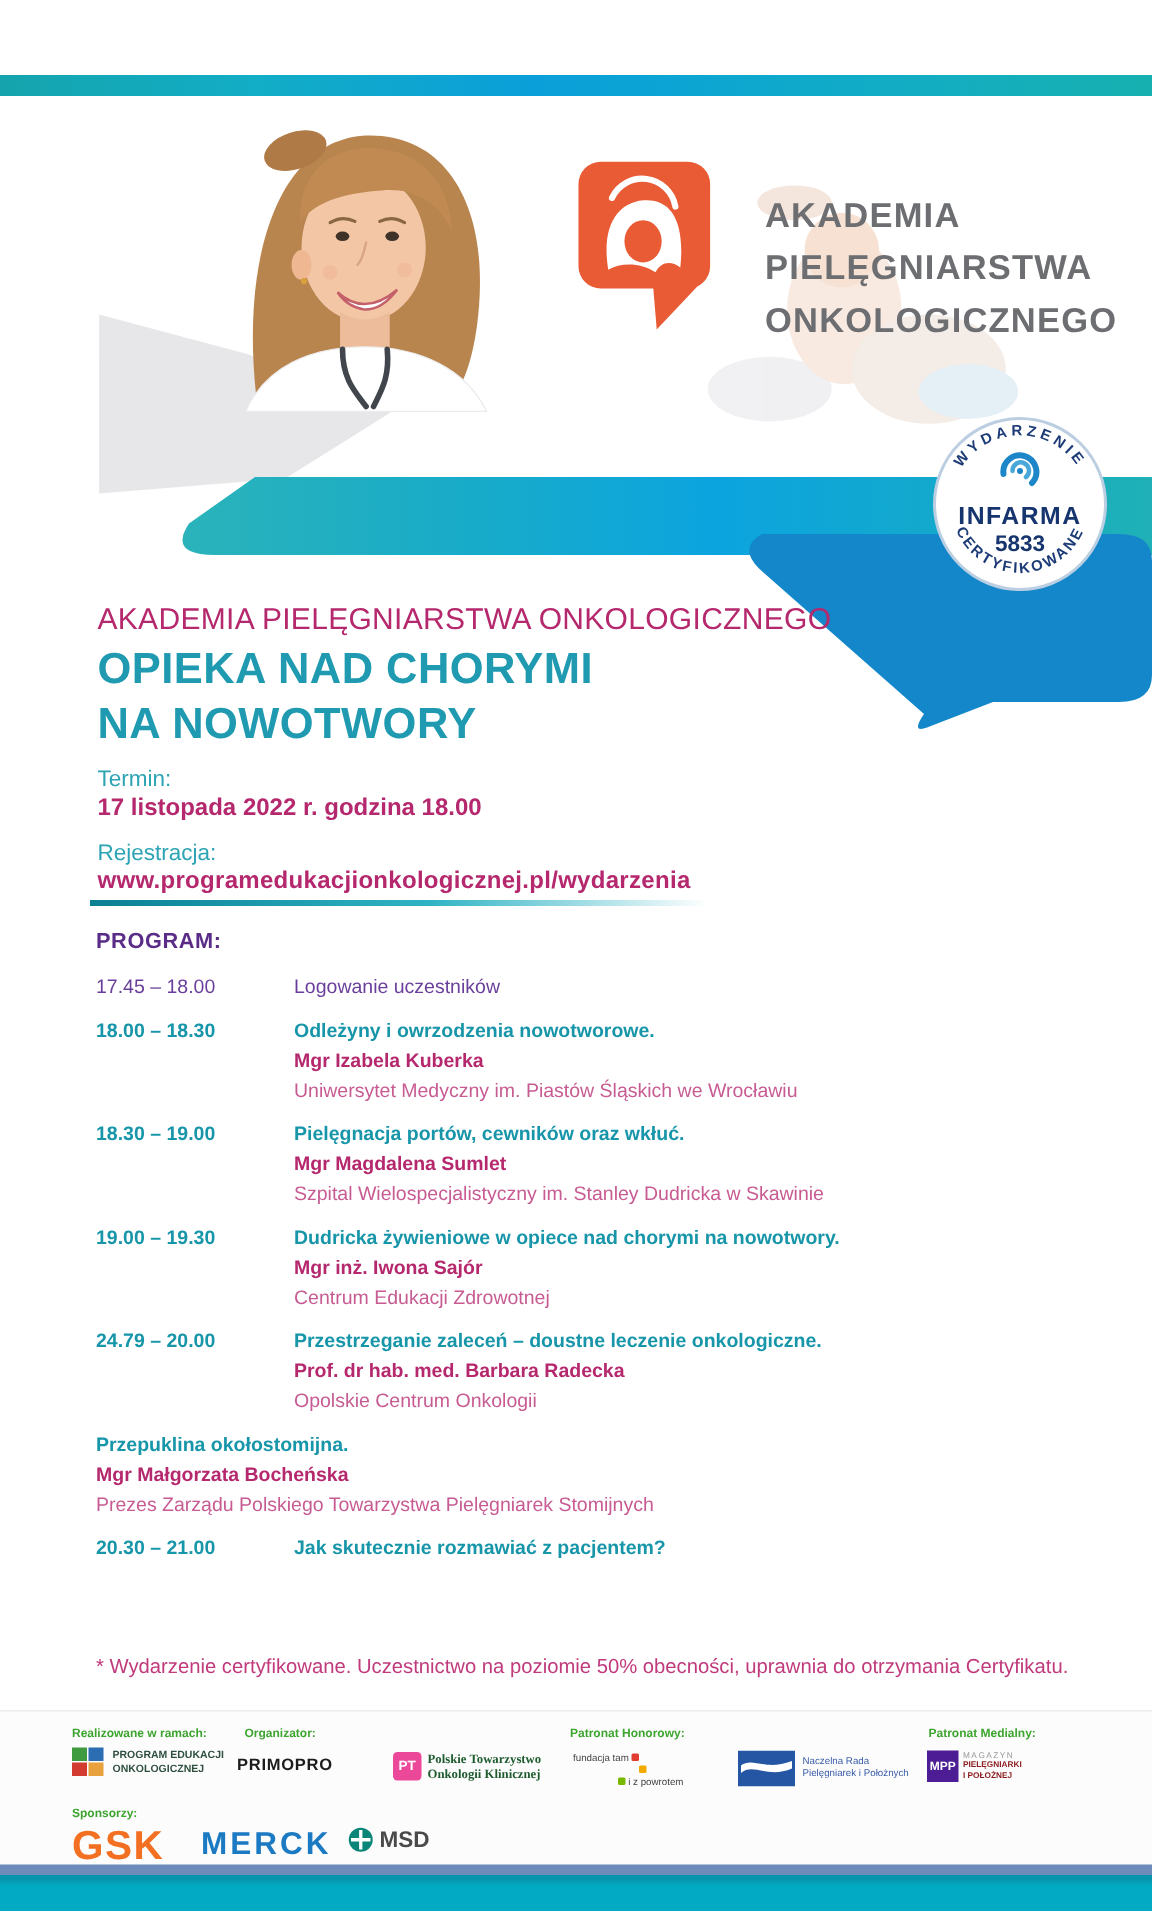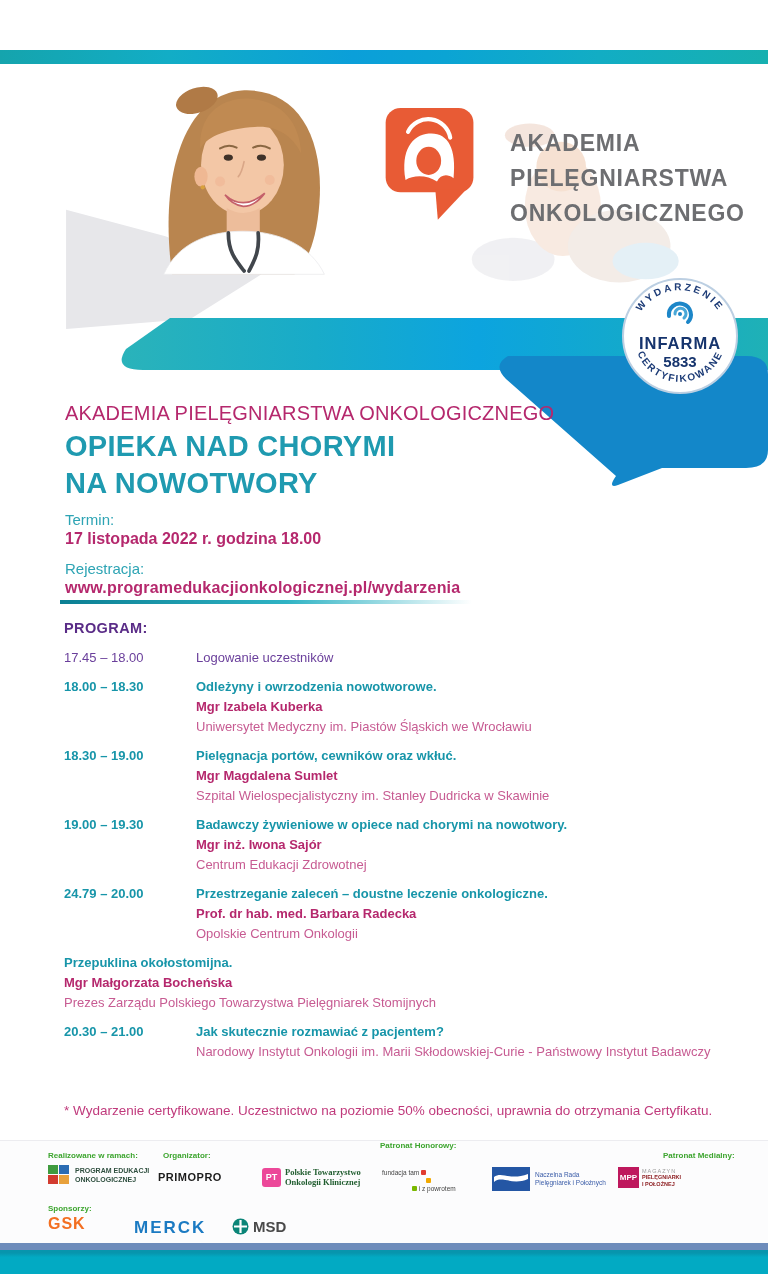--- a/index.html
+++ b/index.html
@@ -51,43 +51,43 @@
   .prow.muted .time{color:#6a3f9b;font-weight:normal;}
   .prow.muted .topic{color:#6a3f9b;font-weight:normal;}
   .prow div:empty{display:none;}
 
   .note{left:64px;top:1103px;width:660px;font-size:13.5px;color:#c03a7c;}
 
   
   .footer{left:0;top:1140px;width:768px;height:103px;background:#fcfcfd;border-top:1px solid #ececf0;}
   .flabel{position:absolute;font-size:8px;font-weight:bold;color:#3da52f;text-align:center;}
   .l-real{left:48px;top:10px;} .l-org{left:163px;top:10px;}
-  .l-hon{left:380px;top:0;} .l-med{left:619px;top:10px;margin-left:44px;}
+  .l-hon{left:380px;top:10px;} .l-med{left:619px;top:10px;}
   .l-spon{left:48px;top:63px;}
 
   .logo-peo{position:absolute;left:48px;top:24px;display:flex;align-items:center;gap:5px;}
   .peo-grid{width:22px;height:20px;display:grid;grid-template-columns:10px 10px;grid-template-rows:9px 9px;gap:1px;}
   .peo-grid i{display:block;}
   .peo-text{font-size:7px;font-weight:bold;color:#2f4f3f;line-height:9px;}
   .logo-primopro{position:absolute;left:158px;top:30px;font-size:11px;font-weight:900;color:#1c1c1c;letter-spacing:.5px;}
   .logo-ptok{position:absolute;left:262px;top:26px;display:flex;align-items:center;gap:4px;}
   .ptok-box{width:19px;height:19px;background:#ec4899;border-radius:3px;color:#fff;font-size:9px;font-weight:bold;
     display:flex;align-items:center;justify-content:center;}
   .ptok-text{font-family:"Liberation Serif", serif;font-size:8.5px;font-weight:bold;color:#1e5b2d;line-height:10px;}
   .logo-fund{position:absolute;left:382px;top:28px;font-size:6.5px;color:#444;line-height:8px;}
   .dot{display:inline-block;width:5px;height:5px;border-radius:1px;}
   .logo-nrpip{position:absolute;left:492px;top:26px;display:flex;align-items:center;gap:5px;}
   .nrpip-text{font-size:6.5px;color:#3a5ca8;line-height:8px;}
   .logo-mpp{position:absolute;left:618px;top:26px;display:flex;align-items:center;gap:3px;}
-  .mpp-box{width:21px;height:21px;background:#be185d;color:#fff;font-size:8px;font-weight:bold;
+  .mpp-box{width:21px;height:21px;background:#4c1d95;color:#fff;font-size:8px;font-weight:bold;
     display:flex;align-items:center;justify-content:center;}
   .mpp-text{font-size:5.5px;line-height:6.5px;color:#8b1a1d;font-weight:bold;}
   .mpp-text .thin{color:#9a9a9a;font-weight:normal;letter-spacing:1px;}
-  .logo-gsk{position:absolute;left:48px;top:74px;font-size:16px;font-weight:900;color:#f36f21;letter-spacing:1px;}
-  .logo-merck{position:absolute;left:134px;top:77px;font-size:17px;font-weight:900;color:#1b7ac2;letter-spacing:2px;}
+  .logo-gsk{position:absolute;left:48px;top:74px;font-size:27px;font-weight:900;color:#f36f21;letter-spacing:1px;}
+  .logo-merck{position:absolute;left:134px;top:77px;font-size:21px;font-weight:900;color:#1b7ac2;letter-spacing:2px;}
   .logo-msd{position:absolute;left:232px;top:77px;display:flex;align-items:center;gap:4px;font-size:15px;font-weight:900;color:#4a4a4a;}
 </style>
 </head>
 <body>
 
 <div class="page">
 
   <div class="abs topbar"></div>
 
   <svg class="abs hero-svg" width="768" height="308" viewBox="0 64 768 372" aria-hidden="true">
@@ -210,21 +210,21 @@
       <div class="desc">
         <div class="topic">Pielęgnacja portów, cewników oraz wkłuć.</div>
         <div class="speaker">Mgr Magdalena Sumlet</div>
         <div class="affil">Szpital Wielospecjalistyczny im. Stanley Dudricka w Skawinie</div>
       </div>
     </div>
 
     <div class="prow">
       <div class="time">19.00 – 19.30</div>
       <div class="desc">
-        <div class="topic">Badawczy żywieniowe w opiece nad chorymi na nowotwory.</div>
+        <div class="topic">Dudricka żywieniowe w opiece nad chorymi na nowotwory.</div>
         <div class="speaker">Mgr inż. Iwona Sajór</div>
         <div class="affil">Centrum Edukacji Zdrowotnej</div>
       </div>
     </div>
 
     <div class="prow">
       <div class="time">24.79 – 20.00</div>
       <div class="desc">
         <div class="topic">Przestrzeganie zaleceń – doustne leczenie onkologiczne.</div>
         <div class="speaker">Prof. dr hab. med. Barbara Radecka</div>
@@ -237,21 +237,20 @@
         <div class="topic">Przepuklina okołostomijna.</div>
         <div class="speaker">Mgr Małgorzata Bocheńska</div>
         <div class="affil">Prezes Zarządu Polskiego Towarzystwa Pielęgniarek Stomijnych</div>
       </div>
     </div>
 
     <div class="prow">
       <div class="time">20.30 – 21.00</div>
       <div class="desc">
         <div class="topic">Jak skutecznie rozmawiać z pacjentem?</div>
-        <div class="affil">Narodowy Instytut Onkologii im. Marii Skłodowskiej-Curie - Państwowy Instytut Badawczy</div>
       </div>
     </div>
   </div>
 
   <div class="abs note">* Wydarzenie certyfikowane. Uczestnictwo na poziomie 50% obecności, uprawnia do otrzymania Certyfikatu.</div>
 
   <div class="abs footer">
     <span class="flabel l-real">Realizowane w ramach:</span>
     <span class="flabel l-org">Organizator:</span>
     <span class="flabel l-hon">Patronat Honorowy:</span>

